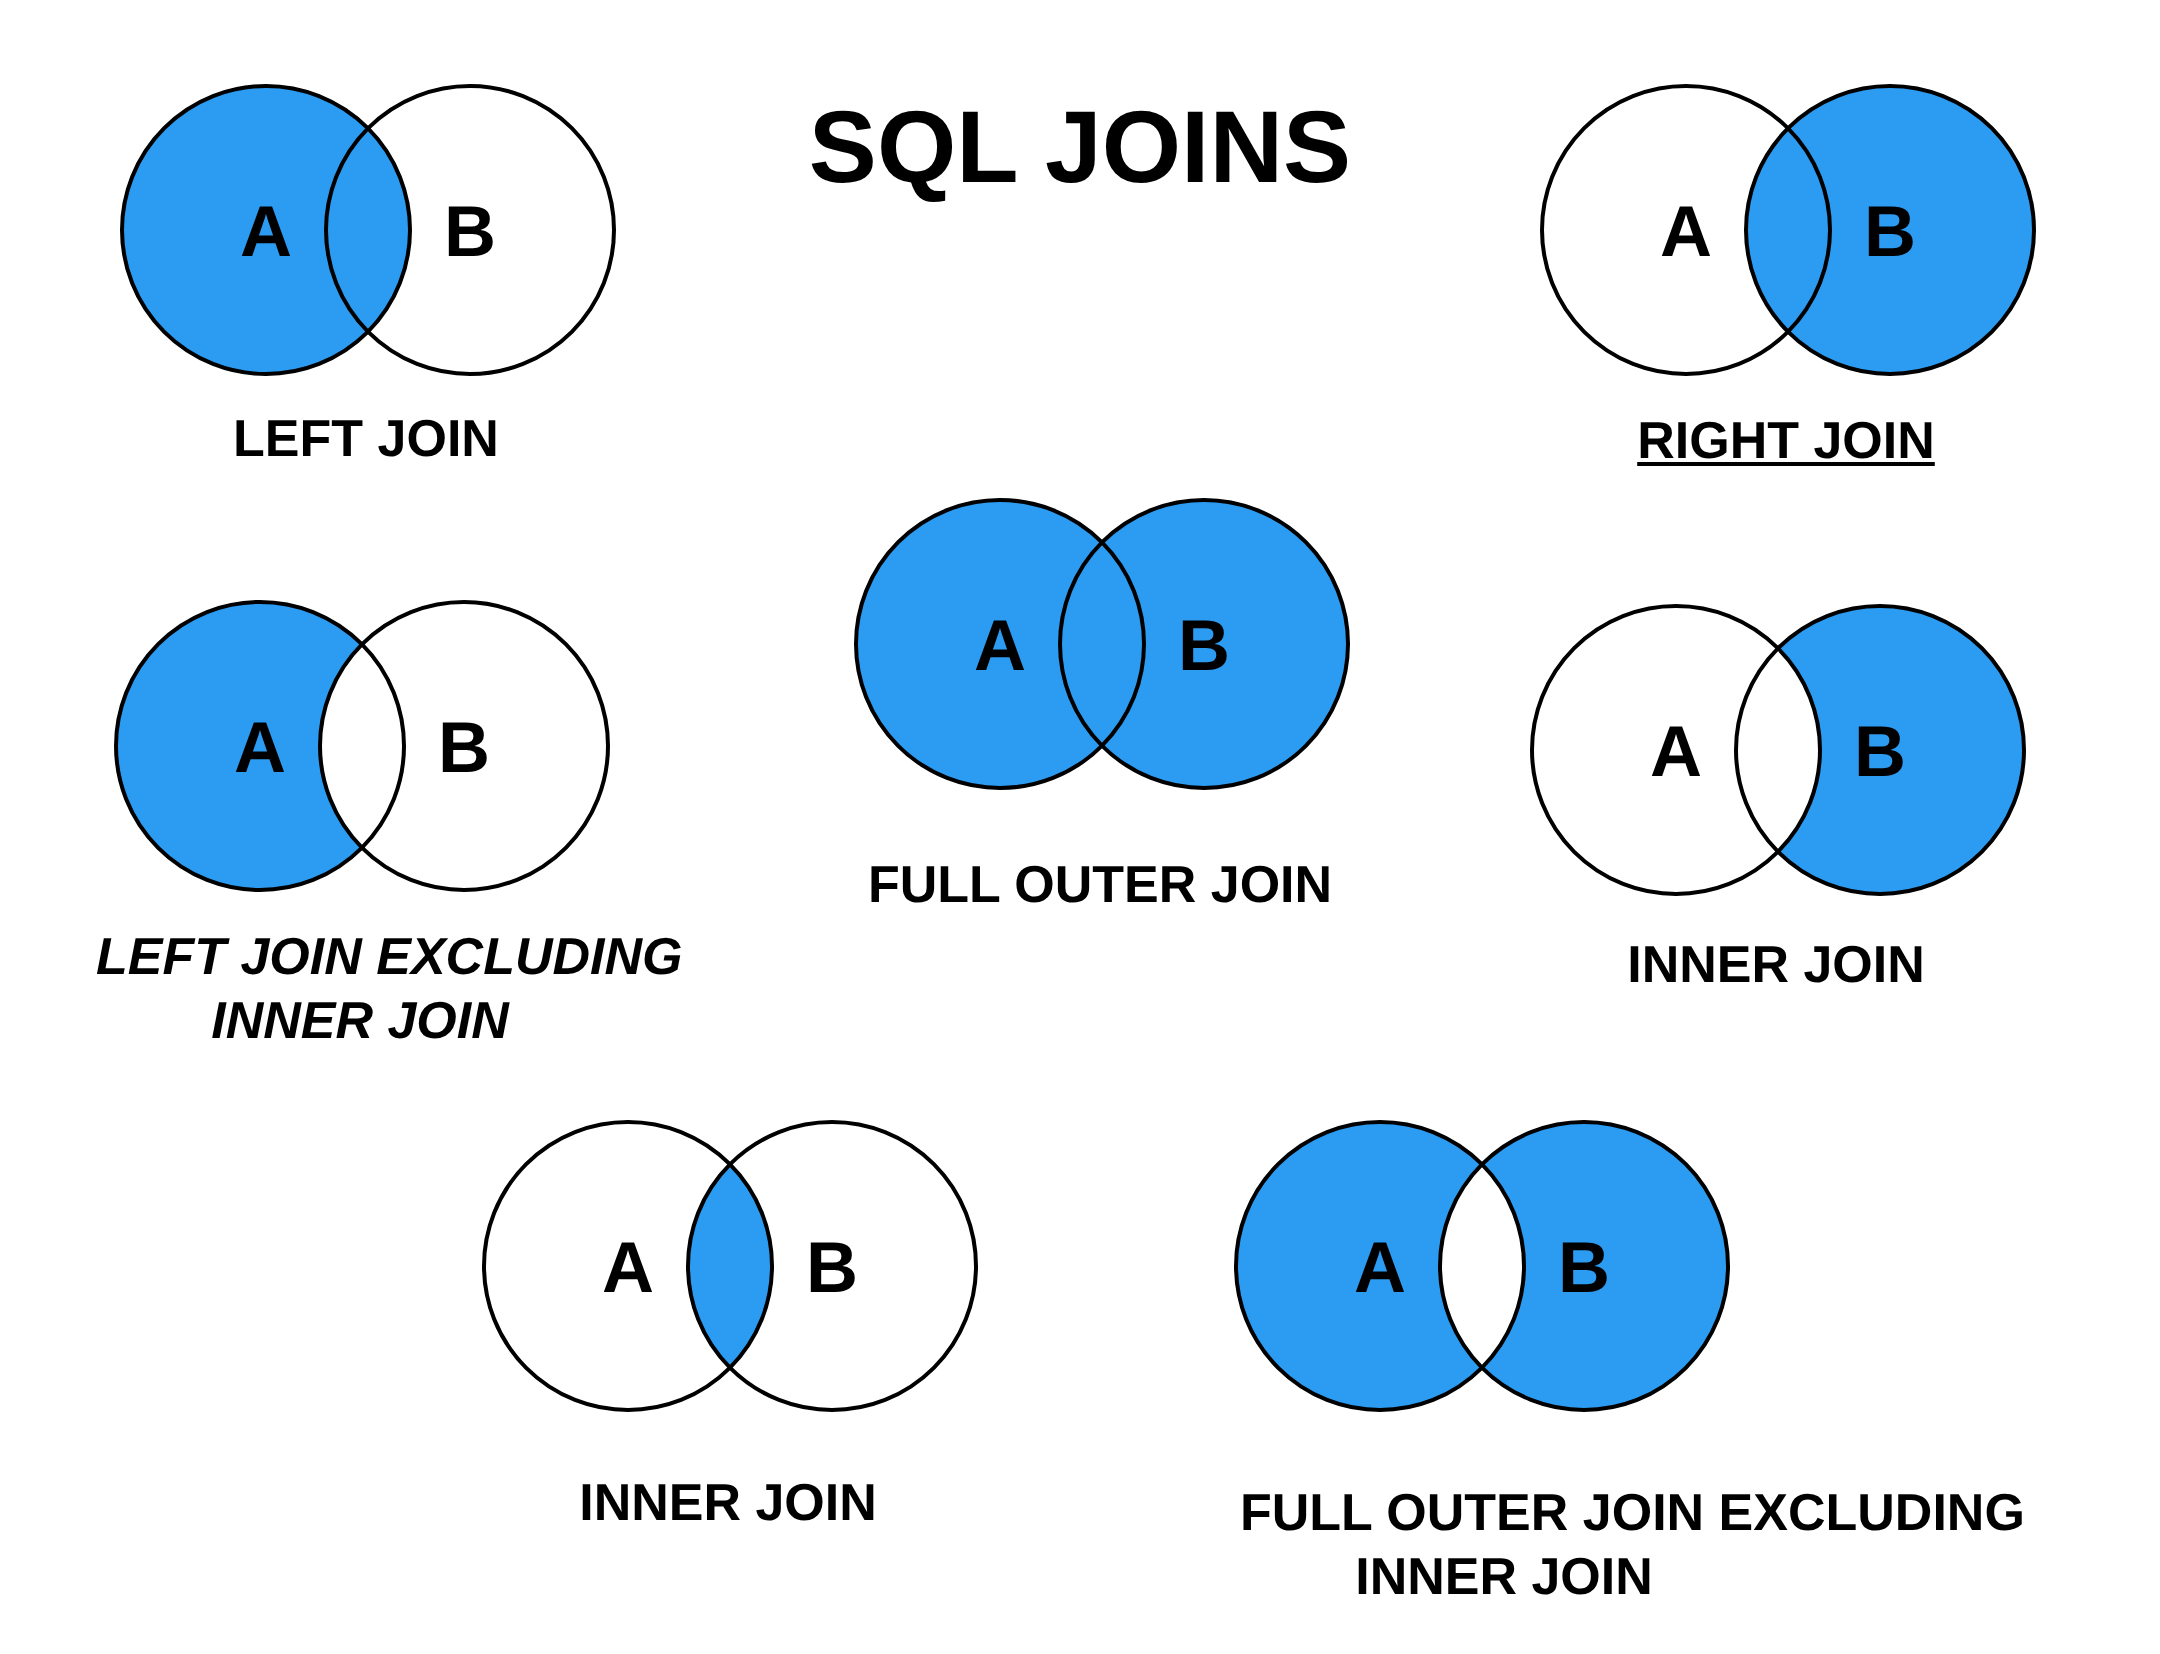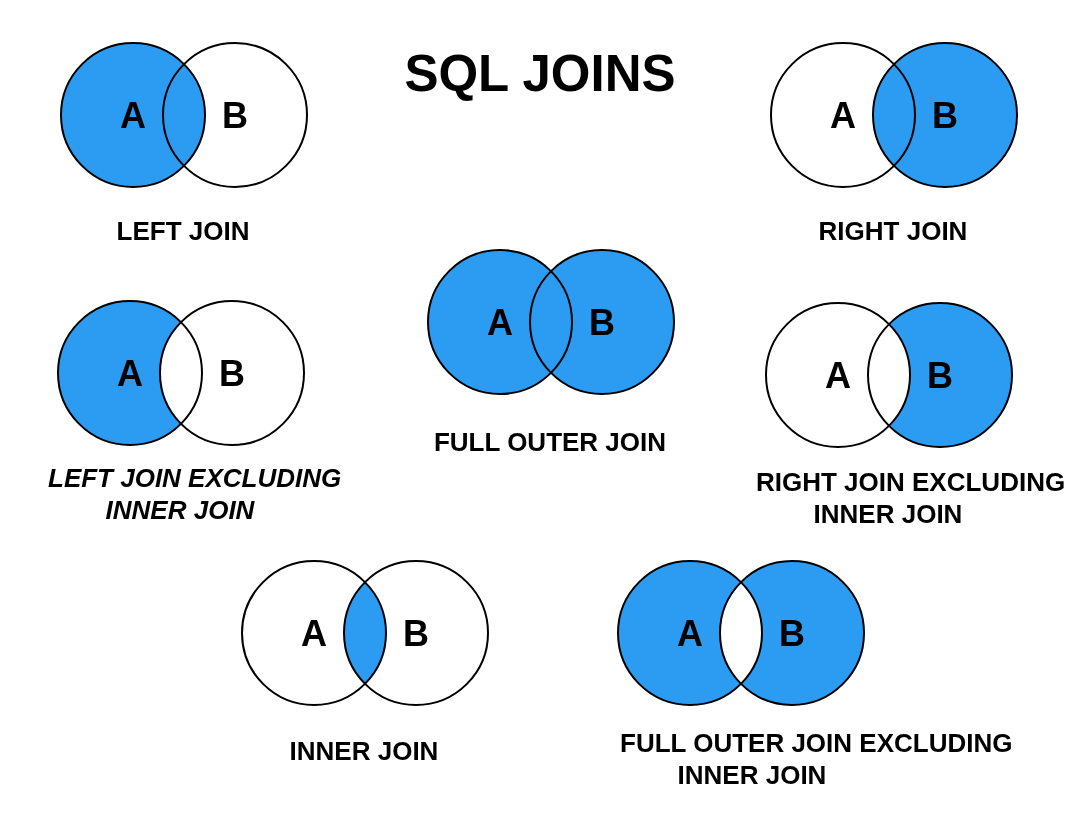--- a/index.html
+++ b/index.html
@@ -49,36 +49,36 @@
 <figure class="diagram" style="left:51px; top:40px;">
   <svg class="venn" viewBox="0 0 264 150" width="264" height="150">
     <circle cx="82" cy="75" r="72" fill="#2B9CF2"></circle>
     <circle cx="184" cy="75" r="72" fill="#FFFFFF"></circle>
     <path d="M 133 24.18 A 72 72 0 0 0 133 125.82 A 72 72 0 0 0 133 24.18 Z" fill="#2B9CF2"></path>
     <circle class="outline" cx="82" cy="75" r="72" stroke="#000000"></circle>
     <circle class="outline" cx="184" cy="75" r="72" stroke="#000000"></circle>
     <text class="letter" x="82" y="88">A</text>
     <text class="letter" x="184" y="88">B</text>
   </svg>
-  <figcaption class="label" style="margin-top:25px;">
+  <figcaption class="label" style="margin-top:13px;">
     <div>LEFT JOIN</div>
   </figcaption>
 </figure>
 
 <figure class="diagram" style="left:761px; top:40px;">
   <svg class="venn" viewBox="0 0 264 150" width="264" height="150">
     <circle cx="82" cy="75" r="72" fill="#FFFFFF"></circle>
     <circle cx="184" cy="75" r="72" fill="#2B9CF2"></circle>
     <path d="M 133 24.18 A 72 72 0 0 0 133 125.82 A 72 72 0 0 0 133 24.18 Z" fill="#2B9CF2"></path>
     <circle class="outline" cx="82" cy="75" r="72" stroke="#000000"></circle>
     <circle class="outline" cx="184" cy="75" r="72" stroke="#000000"></circle>
     <text class="letter" x="82" y="88">A</text>
     <text class="letter" x="184" y="88">B</text>
   </svg>
-  <figcaption class="label" style="margin-top:25px;">
+  <figcaption class="label" style="margin-top:14px;text-decoration:underline;">
     <div>RIGHT JOIN</div>
   </figcaption>
 </figure>
 
 <figure class="diagram" style="left:48px; top:298px;">
   <svg class="venn" viewBox="0 0 264 150" width="264" height="150">
     <circle cx="82" cy="75" r="72" fill="#2B9CF2"></circle>
     <circle cx="184" cy="75" r="72" fill="#FFFFFF"></circle>
     <path d="M 133 24.18 A 72 72 0 0 0 133 125.82 A 72 72 0 0 0 133 24.18 Z" fill="#FFFFFF"></path>
     <circle class="outline" cx="82" cy="75" r="72" stroke="#000000"></circle>
@@ -111,21 +111,20 @@
   <svg class="venn" viewBox="0 0 264 150" width="264" height="150">
     <circle cx="82" cy="75" r="72" fill="#FFFFFF"></circle>
     <circle cx="184" cy="75" r="72" fill="#2B9CF2"></circle>
     <path d="M 133 24.18 A 72 72 0 0 0 133 125.82 A 72 72 0 0 0 133 24.18 Z" fill="#FFFFFF"></path>
     <circle class="outline" cx="82" cy="75" r="72" stroke="#000000"></circle>
     <circle class="outline" cx="184" cy="75" r="72" stroke="#000000"></circle>
     <text class="letter" x="82" y="88">A</text>
     <text class="letter" x="184" y="88">B</text>
   </svg>
   <figcaption class="label" style="margin-top:16px;">
-    <div>RIGHT JOIN EXCLUDING</div>
     <div>INNER JOIN</div>
   </figcaption>
 </figure>
 
 <figure class="diagram" style="left:232px; top:558px;">
   <svg class="venn" viewBox="0 0 264 150" width="264" height="150">
     <circle cx="82" cy="75" r="72" fill="#FFFFFF"></circle>
     <circle cx="184" cy="75" r="72" fill="#FFFFFF"></circle>
     <path d="M 133 24.18 A 72 72 0 0 0 133 125.82 A 72 72 0 0 0 133 24.18 Z" fill="#2B9CF2"></path>
     <circle class="outline" cx="82" cy="75" r="72" stroke="#000000"></circle>
@@ -141,17 +140,17 @@
 <figure class="diagram" style="left:608px; top:558px;">
   <svg class="venn" viewBox="0 0 264 150" width="264" height="150">
     <circle cx="82" cy="75" r="72" fill="#2B9CF2"></circle>
     <circle cx="184" cy="75" r="72" fill="#2B9CF2"></circle>
     <path d="M 133 24.18 A 72 72 0 0 0 133 125.82 A 72 72 0 0 0 133 24.18 Z" fill="#FFFFFF"></path>
     <circle class="outline" cx="82" cy="75" r="72" stroke="#000000"></circle>
     <circle class="outline" cx="184" cy="75" r="72" stroke="#000000"></circle>
     <text class="letter" x="82" y="88">A</text>
     <text class="letter" x="184" y="88">B</text>
   </svg>
-  <figcaption class="label" style="margin-top:19px; position:relative; left:12px;">
+  <figcaption class="label" style="margin-top:32px; position:relative; left:12px;">
     <div>FULL OUTER JOIN EXCLUDING</div>
     <div>INNER JOIN</div>
   </figcaption>
 </figure>
 
 </body></html>

